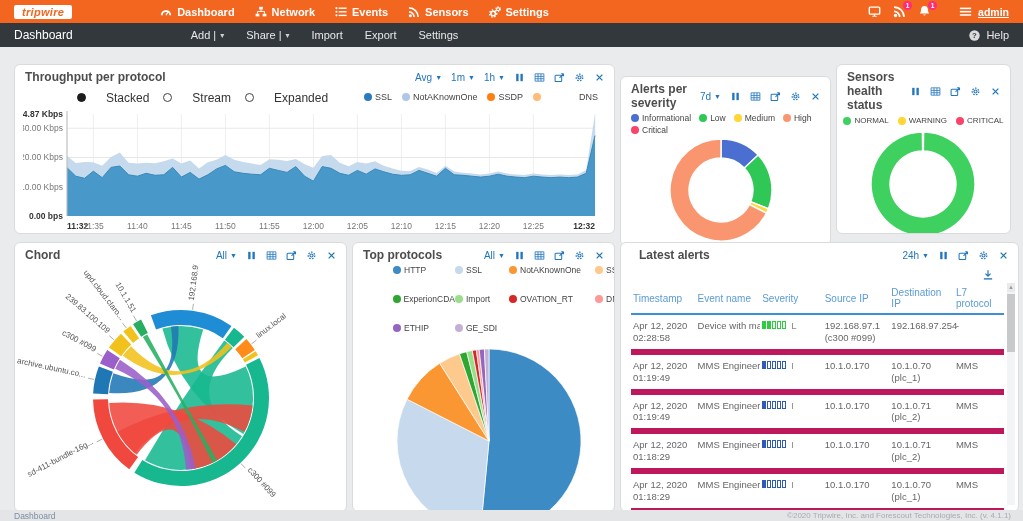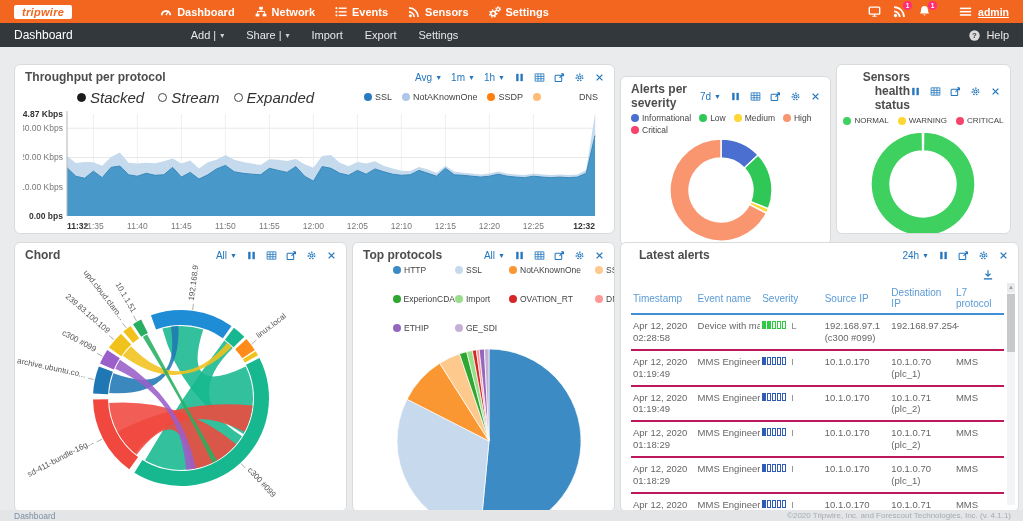--- a/index.html
+++ b/index.html
@@ -32,28 +32,28 @@
   .panel-ctrl{margin-left:auto;display:flex;align-items:center;gap:9px;}
   .dd{color:#2276bd;font-size:10px;display:inline-flex;align-items:center;gap:3px;cursor:pointer;}
   .dd .c{font-size:7px;}
   .pic{color:#2276bd;display:inline-flex;cursor:pointer;}
   
   .legend{display:flex;flex-wrap:wrap;align-items:center;font-size:8.5px;color:#444;}
   .li{display:inline-flex;align-items:center;gap:3px;white-space:nowrap;}
   .dot{width:8px;height:8px;border-radius:50%;display:inline-block;}
   
   .tp-row{display:flex;align-items:center;padding:2px 16px 0 62px;}
-  .radio-item{display:inline-flex;align-items:center;gap:4px;font-size:15px;color:#333;margin-right:14px;cursor:pointer;font-style:italic;}
+  .radio-item{display:inline-flex;align-items:center;gap:20px;font-size:12px;color:#333;margin-right:14px;cursor:pointer;}
   .radio{width:9px;height:9px;border:1.5px solid #444;border-radius:50%;box-sizing:border-box;}
   .radio.sel{background:#1c1c1c;border-color:#1c1c1c;}
   
   .alerts-wrap{position:absolute;left:10px;right:14px;top:40px;bottom:0;font-size:9.5px;color:#666;}
   table{border-collapse:collapse;width:100%;table-layout:fixed;}
   th{font-size:10px;color:#5b9bd5;text-align:left;font-weight:normal;padding:4px 2px;border-bottom:2px solid #3f8fd8;}
-  td{padding:5px 2px;border-bottom:2px solid #be185d;vertical-align:top;line-height:1.25;}
+  td{padding:5px 2px;border-bottom:6px solid #be185d;vertical-align:top;line-height:1.25;}
   .sevbars{display:inline-flex;gap:1px;align-items:flex-end;}
   .sevbars i{width:4px;height:8px;border:1px solid currentColor;box-sizing:border-box;display:inline-block;}
   .sevbars i.f{background:currentColor;}
   .sevletter{margin-left:5px;color:#8a8a8a;}
   .dl-row{position:absolute;right:24px;top:26px;color:#2276bd;}
   .vscroll{position:absolute;right:3px;top:40px;bottom:6px;width:8px;background:#f3f4f5;}
   .vscroll .up{height:9px;text-align:center;font-size:6px;color:#9a9a9a;line-height:9px;background:#e9eaeb;}
   .vscroll .thumb{position:absolute;left:0;top:11px;width:8px;height:58px;background:#c7c9cb;}
   
   .footer{left:0;top:510px;width:1023px;height:11px;background:#e3e5e7;display:flex;align-items:center;}
@@ -356,21 +356,21 @@
       </span>
     </div>
   <svg id="as-donut" width="209" height="112">
       <path d="M100 3 A51 51 0 0 1 137.17739999849198 19.08809759763688 L123.32699607748518 32.09449261028196 A32 32 0 0 0 100 22 Z" fill="#4a6fd1" stroke="#fff" stroke-width="1.4"></path>
       <path d="M137.17739999849198 19.08809759763688 A51 51 0 0 1 147.41860078030084 72.77435218691858 L129.75284754842406 65.7799856859097 A32 32 0 0 0 123.32699607748518 32.09449261028196 Z" fill="#2fc857" stroke="#fff" stroke-width="1.4"></path>
       <path d="M147.41860078030084 72.77435218691858 A51 51 0 0 1 145.44133273360677 77.15351548671688 L128.51220877402778 68.5276959916655 A32 32 0 0 0 129.75284754842406 65.7799856859097 Z" fill="#ffd633" stroke="#fff" stroke-width="1.4"></path>
       <path d="M145.44133273360677 77.15351548671688 A51 51 0 1 1 99.99999999999999 3 L100 22 A32 32 0 1 0 128.51220877402778 68.5276959916655 Z" fill="#f9966f" stroke="#fff" stroke-width="1.4"></path>
     </svg>
 </div>
 
-<div class="panel" style="left:836px;top:64px;width:173px;height:168px;text-align:right;">
+<div class="panel" style="left:836px;top:64px;width:173px;height:168px;">
   <div class="panel-h">
     <span class="panel-title">Sensors health status</span>
     <span class="panel-ctrl">
         <span class="pic">
           <svg width="11" height="11" viewBox="0 0 15 15">
             <rect x="3" y="2.5" width="3.2" height="10" fill="currentColor"></rect>
             <rect x="8.8" y="2.5" width="3.2" height="10" fill="currentColor"></rect>
           </svg>
         </span>
         <span class="pic">

